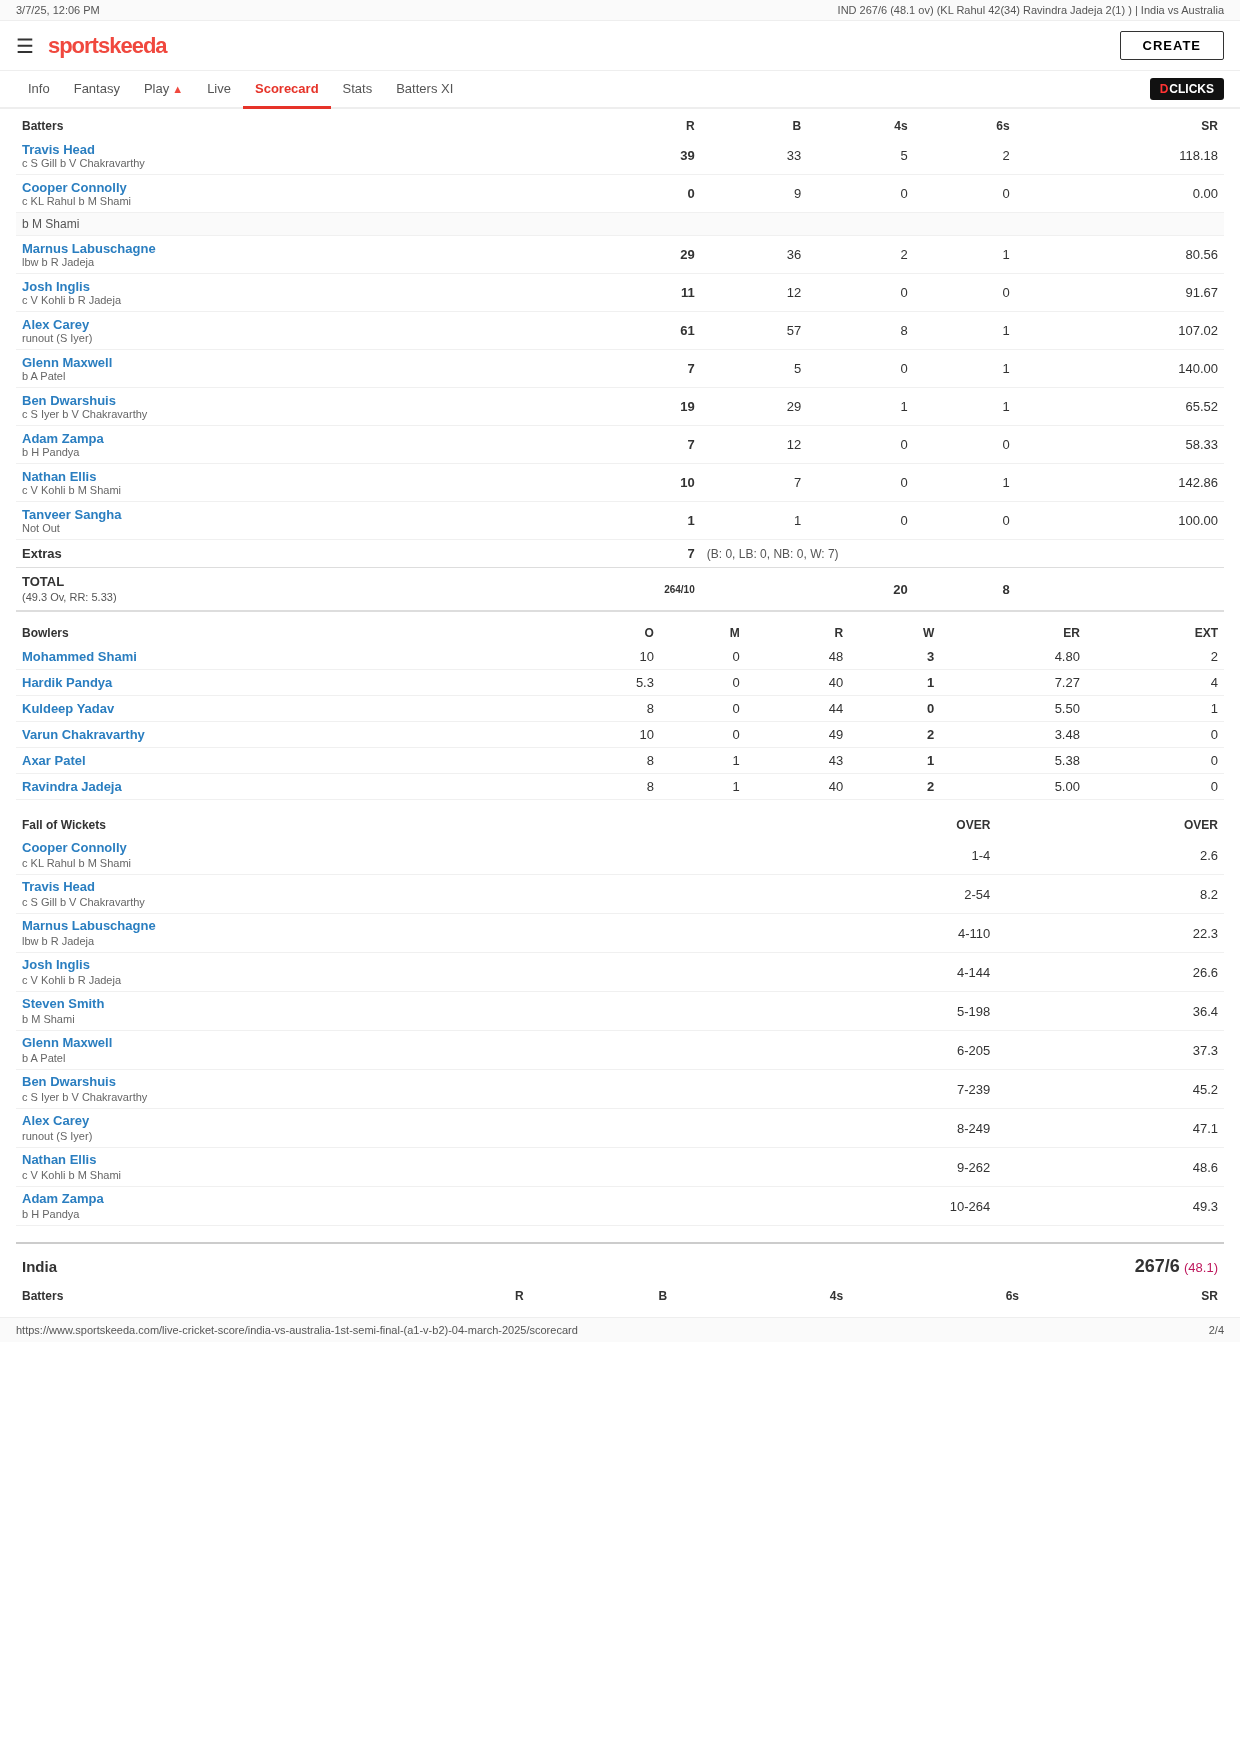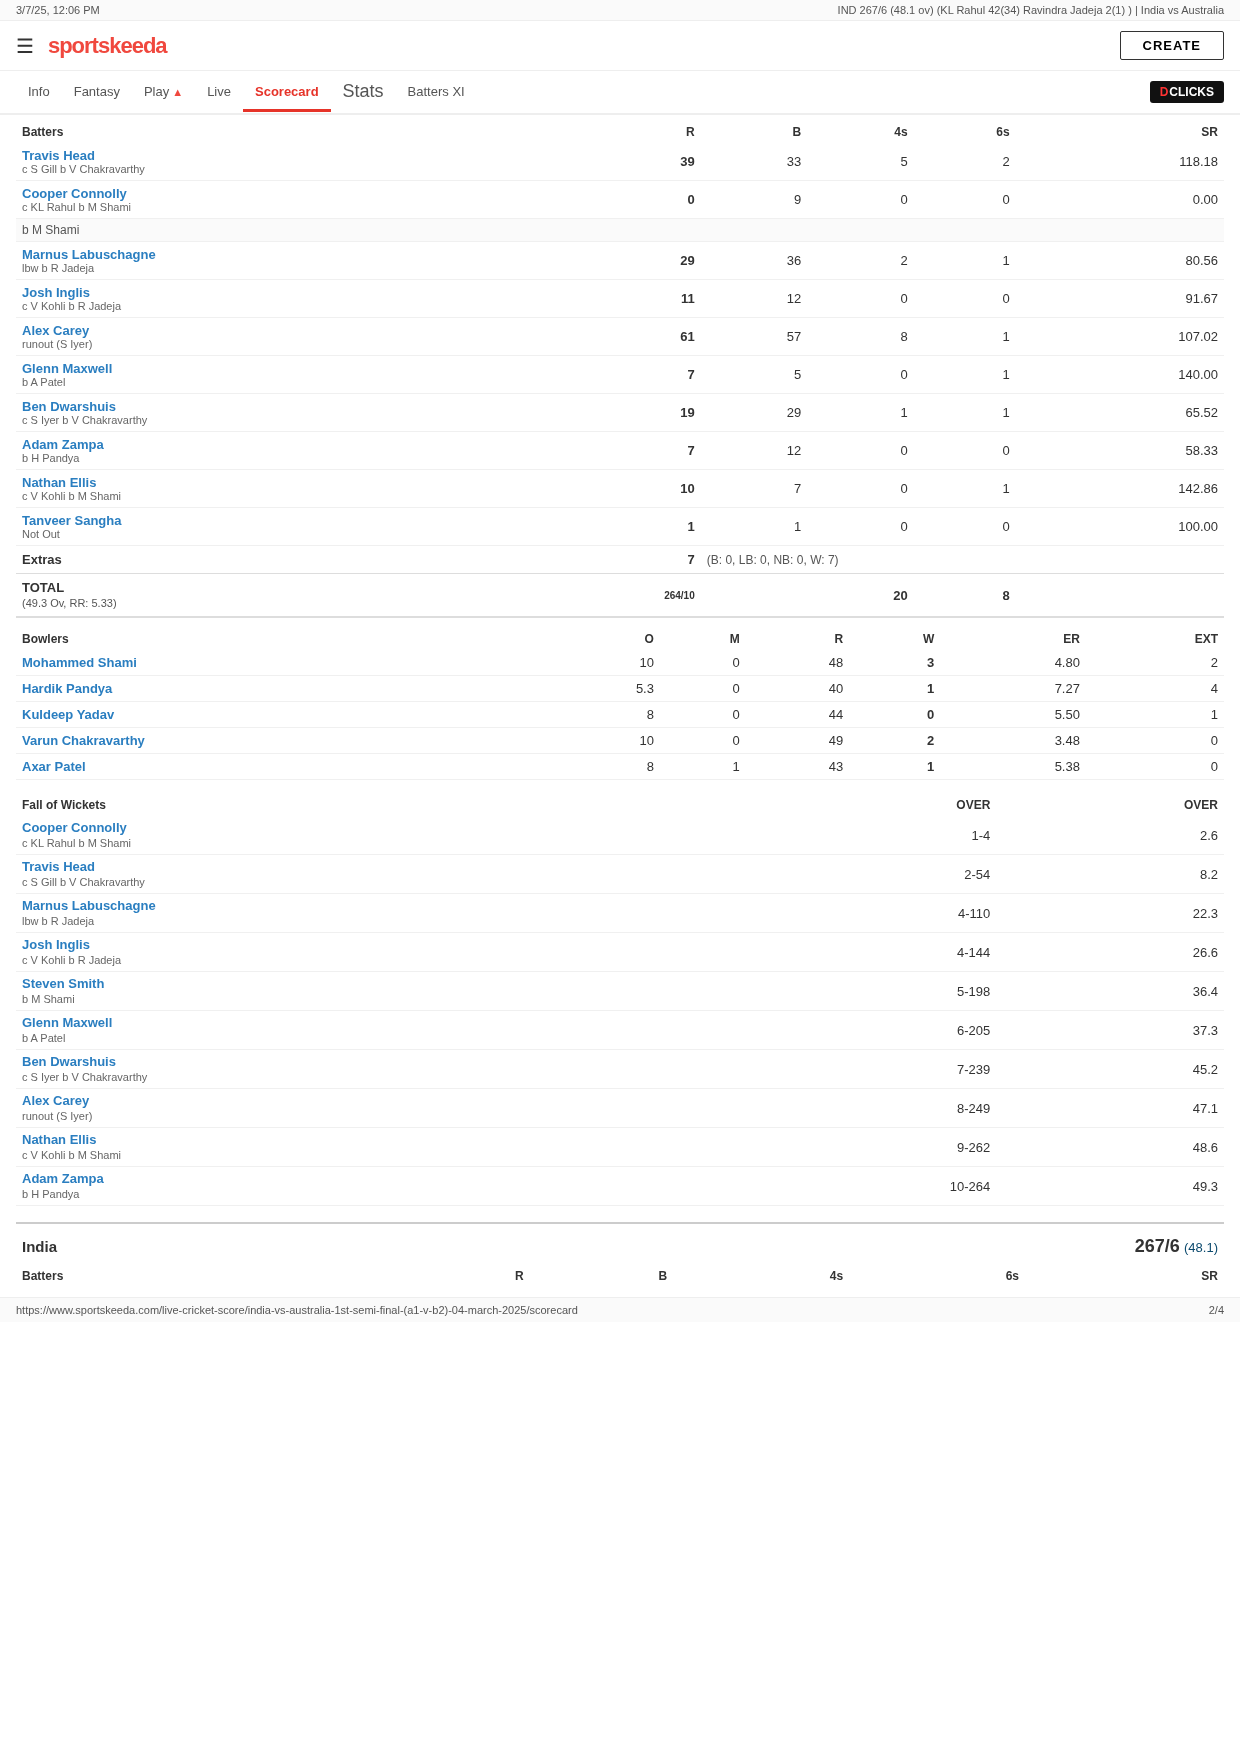--- a/index.html
+++ b/index.html
@@ -22,21 +22,21 @@
   </div>
   <button style="border:1.5px solid #333; background:#fff; padding:6px 22px; font-size:13px; font-weight:bold; cursor:pointer; letter-spacing:1px; border-radius:2px;">CREATE</button>
 </div>
 
 <div style="display:flex; align-items:center; padding:0 16px; border-bottom:2px solid #eee; background:#fff;">
   <div style="padding:10px 12px; font-size:13px; color:#555; cursor:pointer; border-bottom:3px solid transparent; margin-bottom:-2px;">Info</div>
   <div style="padding:10px 12px; font-size:13px; color:#555; cursor:pointer; border-bottom:3px solid transparent; margin-bottom:-2px;">Fantasy</div>
   <div style="padding:10px 12px; font-size:13px; color:#555; cursor:pointer; border-bottom:3px solid transparent; margin-bottom:-2px; display:flex; align-items:center; gap:3px;">Play <span style="color:#f0483e; font-size:11px;">▲</span></div>
   <div style="padding:10px 12px; font-size:13px; color:#555; cursor:pointer; border-bottom:3px solid transparent; margin-bottom:-2px;">Live</div>
   <div style="padding:10px 12px; font-size:13px; color:#e63329; font-weight:bold; cursor:pointer; border-bottom:3px solid #e63329; margin-bottom:-2px;">Scorecard</div>
-  <div style="padding:10px 12px; font-size:18px; color:#555; cursor:pointer; border-bottom:3px solid transparent; margin-bottom:-2px;">Stats</div>
+  <div style="padding:10px 12px; font-size:13px; color:#555; cursor:pointer; border-bottom:3px solid transparent; margin-bottom:-2px;">Stats</div>
   <div style="padding:10px 12px; font-size:13px; color:#555; cursor:pointer; border-bottom:3px solid transparent; margin-bottom:-2px;">Batters XI</div>
   <div style="margin-left:auto; background:#111; color:#fff; padding:4px 10px; font-size:12px; font-weight:bold; border-radius:3px; display:flex; align-items:center; gap:1px; cursor:pointer;">
     <span style="color:#ff3333;">D</span>
       <span>CLICKS</span>
   </div>
 </div>
 
 <div style="padding:0 16px;">
 
   <table style="width:100%; border-collapse:collapse; margin-top:6px;">
@@ -249,20 +249,29 @@
       </tr>
       <tr style="border-bottom:1px solid #f0f0f0;">
         <td style="padding:5px 6px; text-align:left; color:#2a7ec0; font-weight:600; cursor:pointer;">Axar Patel</td>
         <td style="padding:5px 6px; text-align:right;">8</td>
         <td style="padding:5px 6px; text-align:right;">1</td>
         <td style="padding:5px 6px; text-align:right;">43</td>
         <td style="padding:5px 6px; text-align:right; font-weight:bold;">1</td>
         <td style="padding:5px 6px; text-align:right;">5.38</td>
         <td style="padding:5px 6px; text-align:right;">0</td>
       </tr>
+      <tr style="border-bottom:1px solid #f0f0f0;">
+        <td style="padding:5px 6px; text-align:left; color:#2a7ec0; font-weight:600; cursor:pointer;">Ravindra Jadeja</td>
+        <td style="padding:5px 6px; text-align:right;">8</td>
+        <td style="padding:5px 6px; text-align:right;">1</td>
+        <td style="padding:5px 6px; text-align:right;">40</td>
+        <td style="padding:5px 6px; text-align:right; font-weight:bold;">2</td>
+        <td style="padding:5px 6px; text-align:right;">5.00</td>
+        <td style="padding:5px 6px; text-align:right;">0</td>
+      </tr>
     </tbody>
   </table>
 
   <div style="margin-top:14px;">
     <table style="width:100%; border-collapse:collapse;">
       <thead>
         <tr>
           <th style="font-size:12px; font-weight:bold; color:#333; padding:4px 6px; text-align:left;">Fall of Wickets</th>
           <th style="font-size:12px; font-weight:bold; color:#333; padding:4px 6px; text-align:right;">OVER</th>
           <th style="font-size:12px; font-weight:bold; color:#333; padding:4px 6px; text-align:right;">OVER</th>
@@ -350,21 +359,21 @@
           <td style="padding:4px 6px; text-align:right; font-size:13px;">49.3</td>
         </tr>
       </tbody>
     </table>
   </div>
 
   <div style="display:flex; align-items:center; justify-content:space-between; padding:12px 6px 8px; border-top:2px solid #ccc; margin-top:16px;">
     <span style="font-weight:bold; font-size:15px;">India</span>
     <span style="font-size:15px;">
       <span style="font-weight:bold; font-size:18px;">267/6</span>
-      <span style="font-size:13px; color:#0c4a6e;"> (48.1)</span>
+      <span style="font-size:13px; color:#be185d;"> (48.1)</span>
     </span>
   </div>
 
   <table style="width:100%; border-collapse:collapse; margin-bottom:6px;">
     <thead>
       <tr>
         <th style="font-size:12px; font-weight:bold; color:#333; padding:4px 6px; text-align:left;">Batters</th>
         <th style="font-size:12px; font-weight:bold; color:#333; padding:4px 6px; text-align:right;">R</th>
         <th style="font-size:12px; font-weight:bold; color:#333; padding:4px 6px; text-align:right;">B</th>
         <th style="font-size:12px; font-weight:bold; color:#333; padding:4px 6px; text-align:right;">4s</th>

